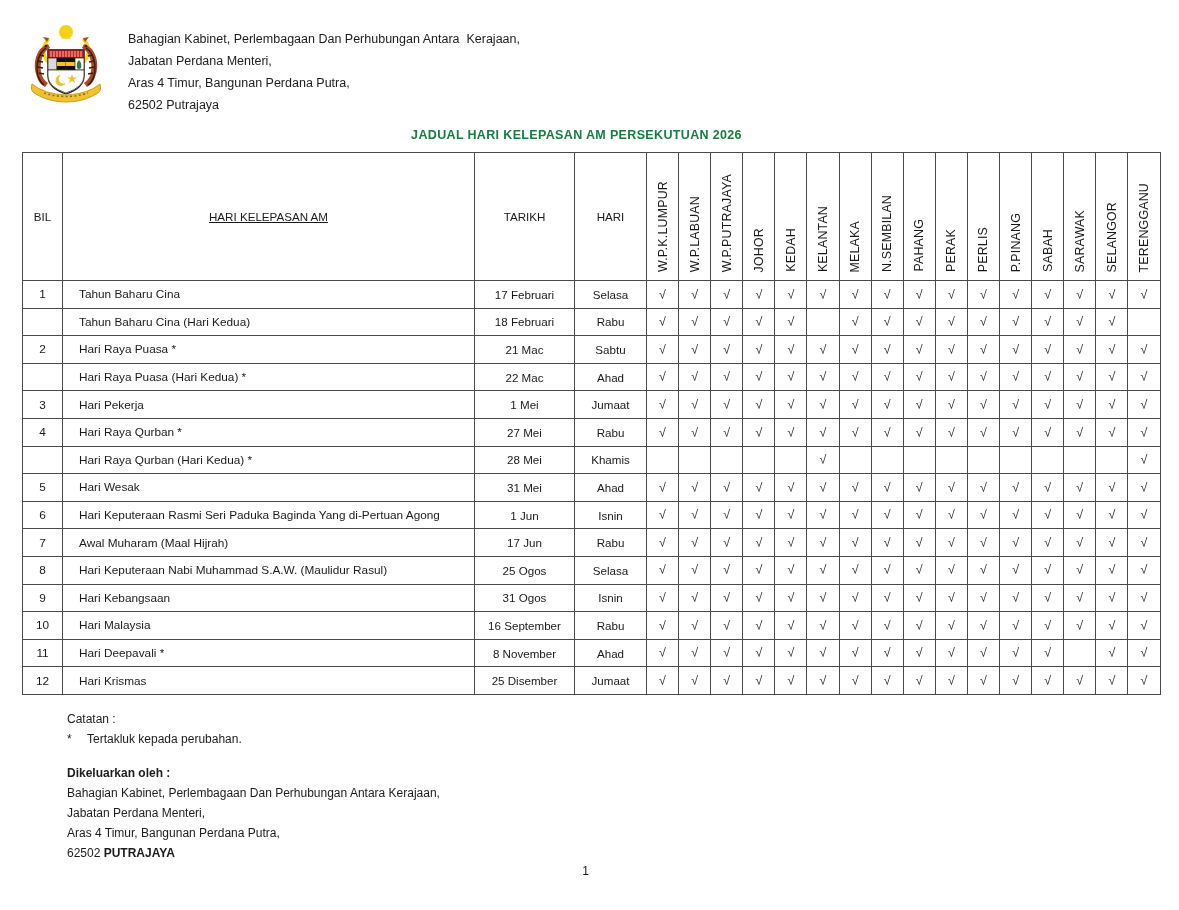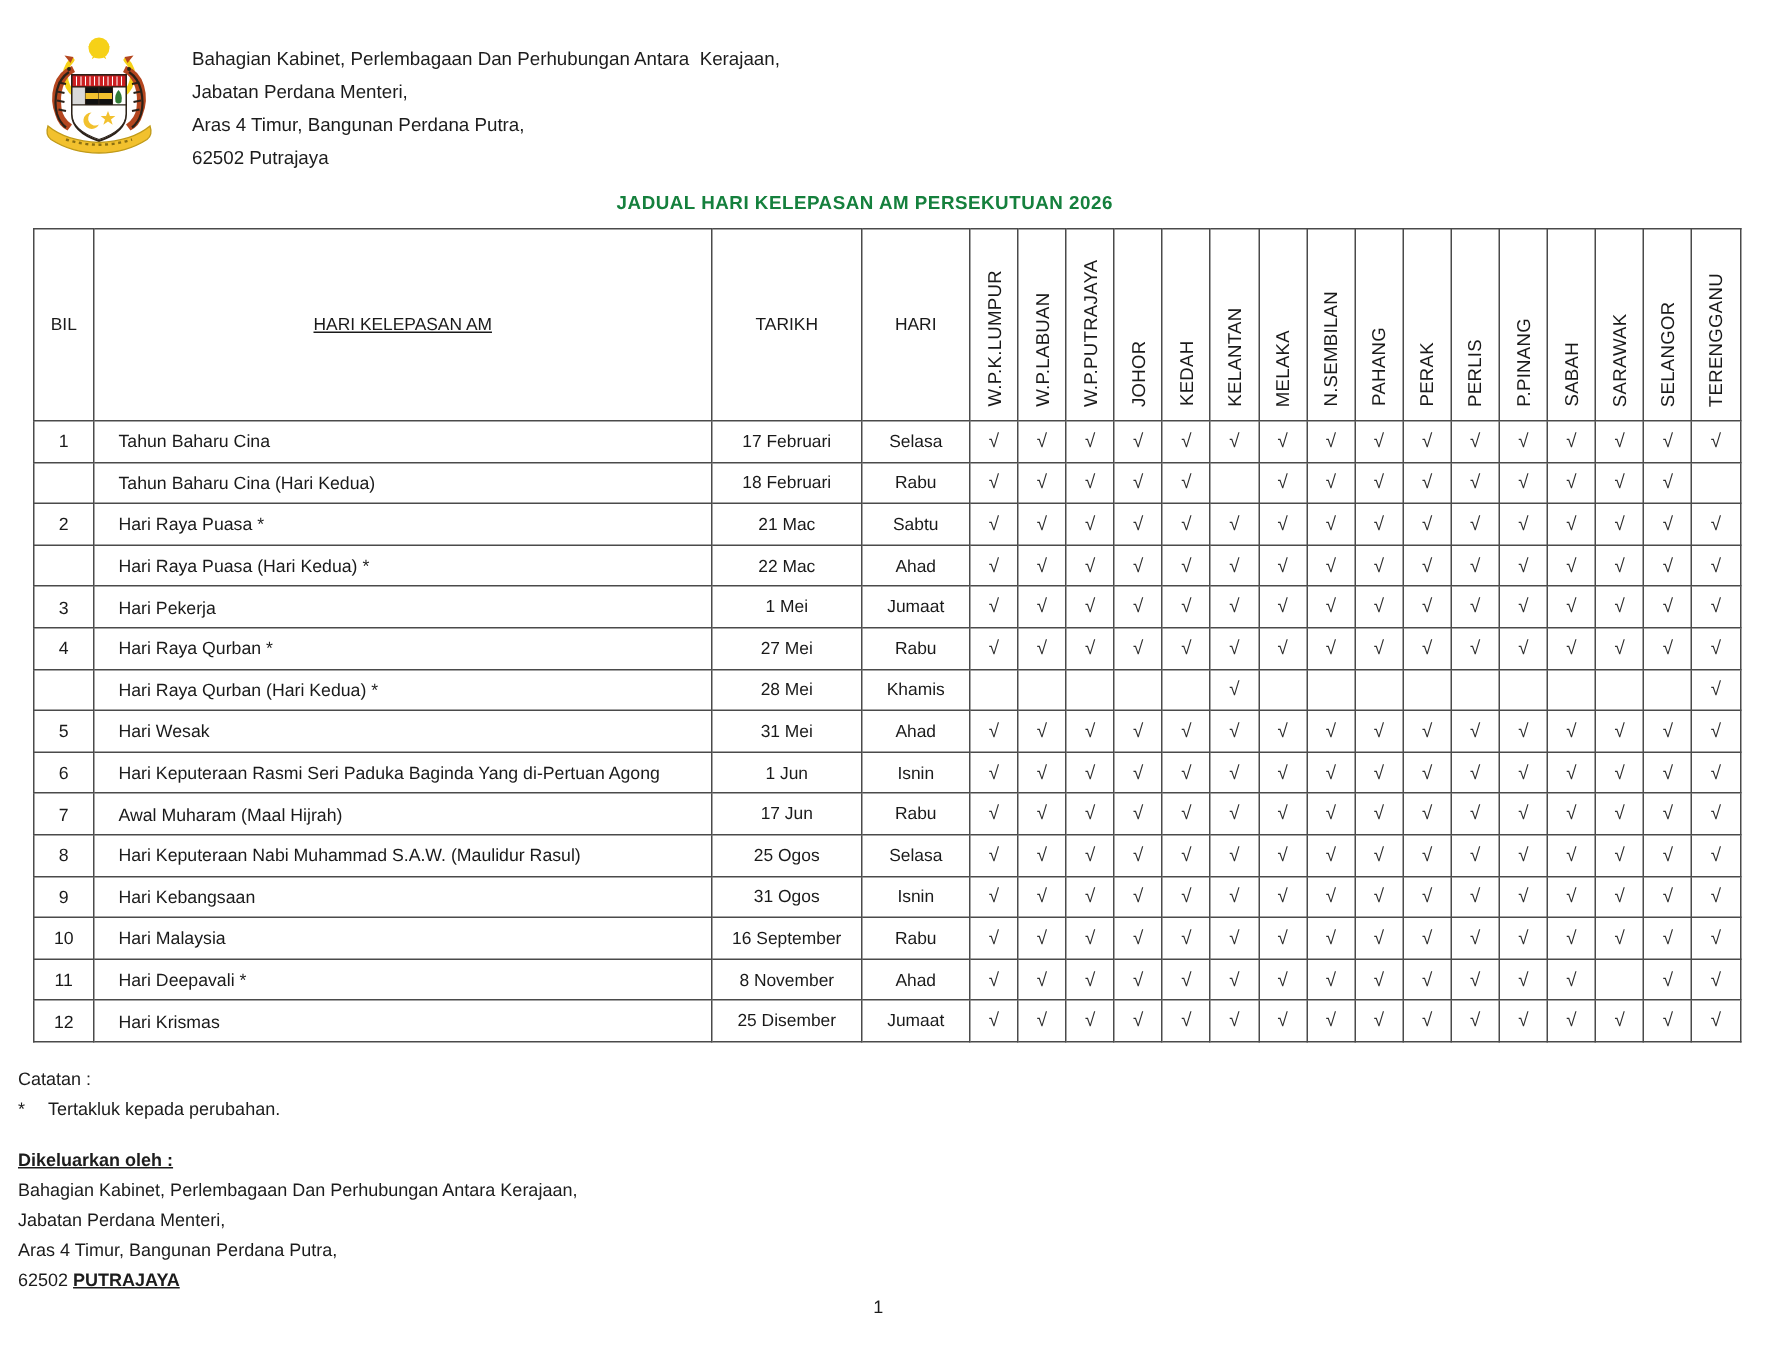--- a/index.html
+++ b/index.html
@@ -75,26 +75,26 @@
 
   tbody tr { height: 27.6px; }
   tbody tr.grp-start > td { border-top: 1.6px solid #171717; }
   tbody td.c-name { font-size: 11.8px; padding-left: 16px; }
   tbody td.c-bil { font-size: 11.8px; }
 
   td.grey { background: #c3c3c3; }
   .tick { font-size: 12.5px; line-height: 1; color: #2e2e2e; }
 
   
-  .notes { padding: 14px 0 0 12px; }
+  .notes { padding: 14px 0 0 34px; margin-left: 33px; }
   .notes .ln { font-size: 12px; line-height: 20px; color: #1c1c1c; }
   .notes .ln.ast { display: flex; }
   .notes .ln.ast .star { width: 20px; }
   .notes .spacer { height: 14px; }
-  .notes .bold { font-weight: bold; text-decoration: underline; }
+  .notes .bold { font-weight: bold; }
   .pageno {
     position: absolute; left: 0; right: 0; bottom: 32px;
     text-align: center; font-size: 12px; color: #1c1c1c;
     padding-right: 8px;
   }
 </style>
 </head>
 <body>
 
 <div class="page">

